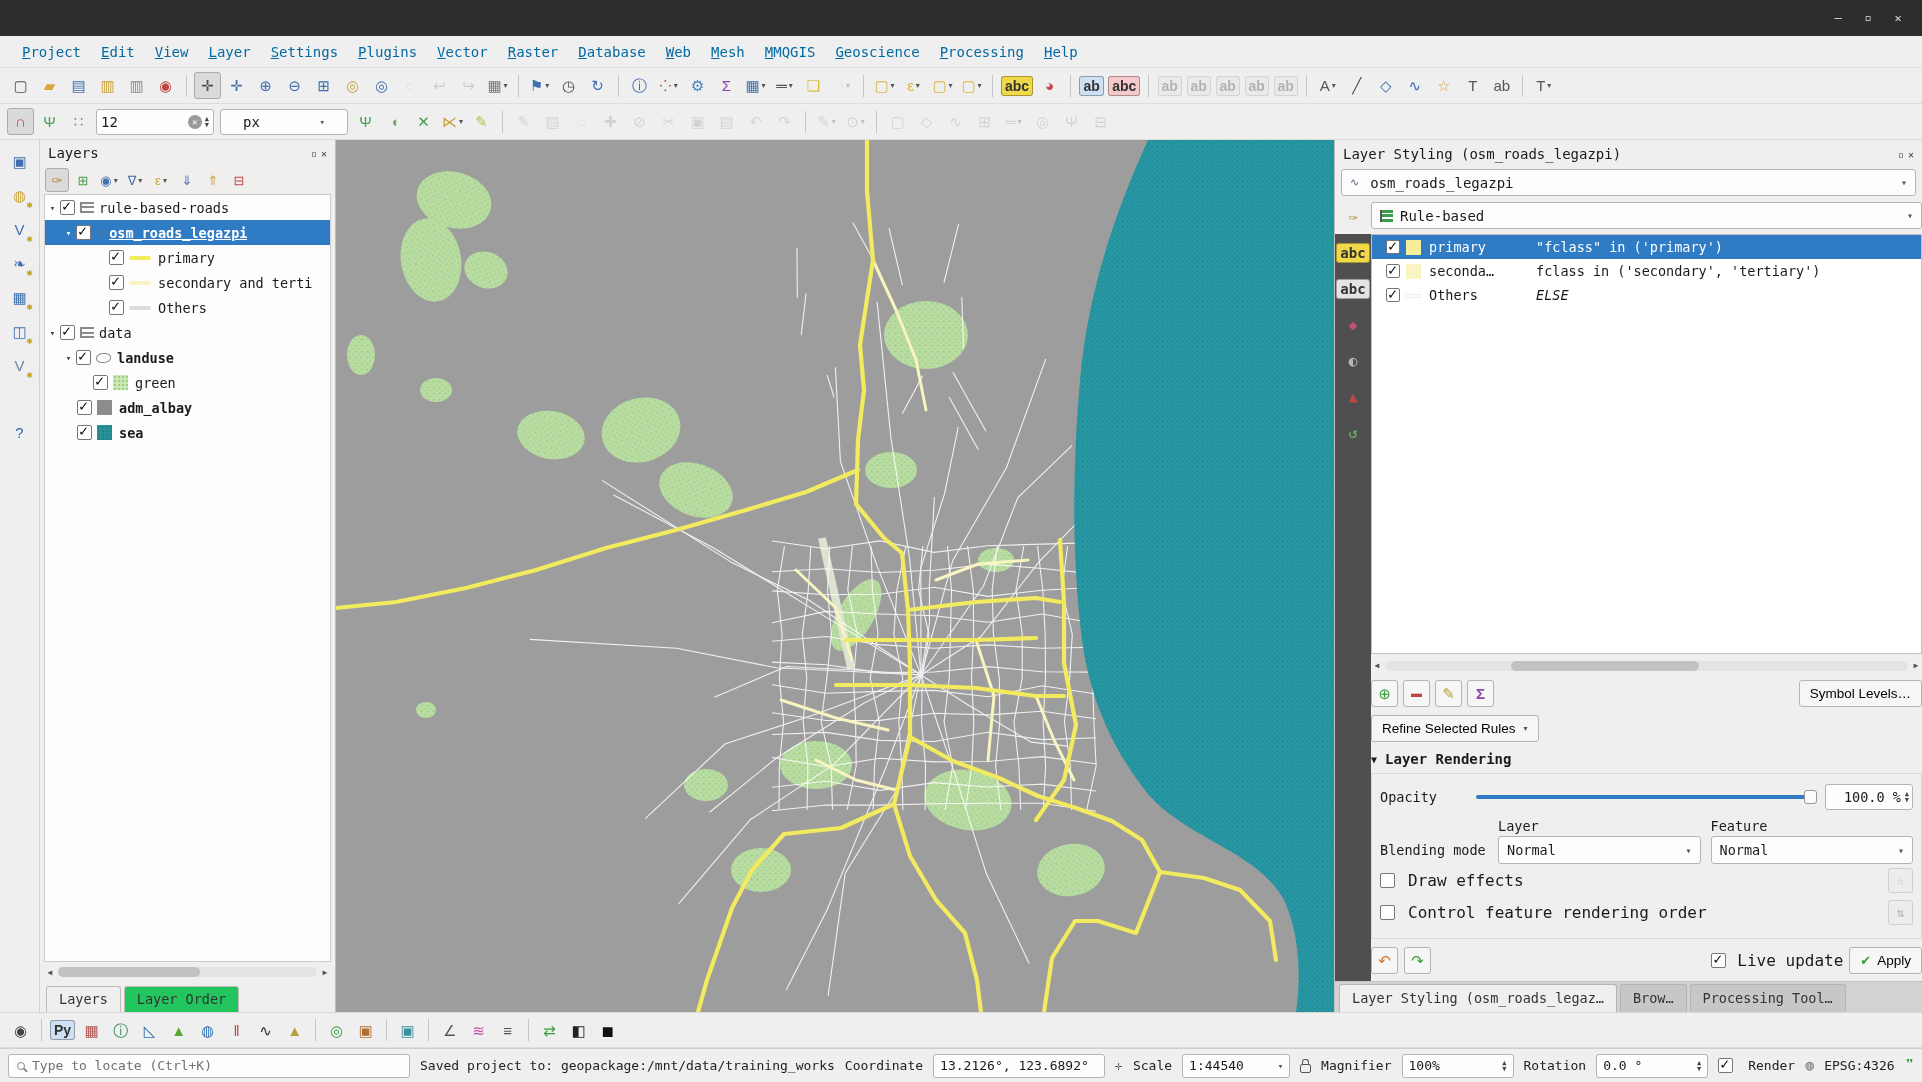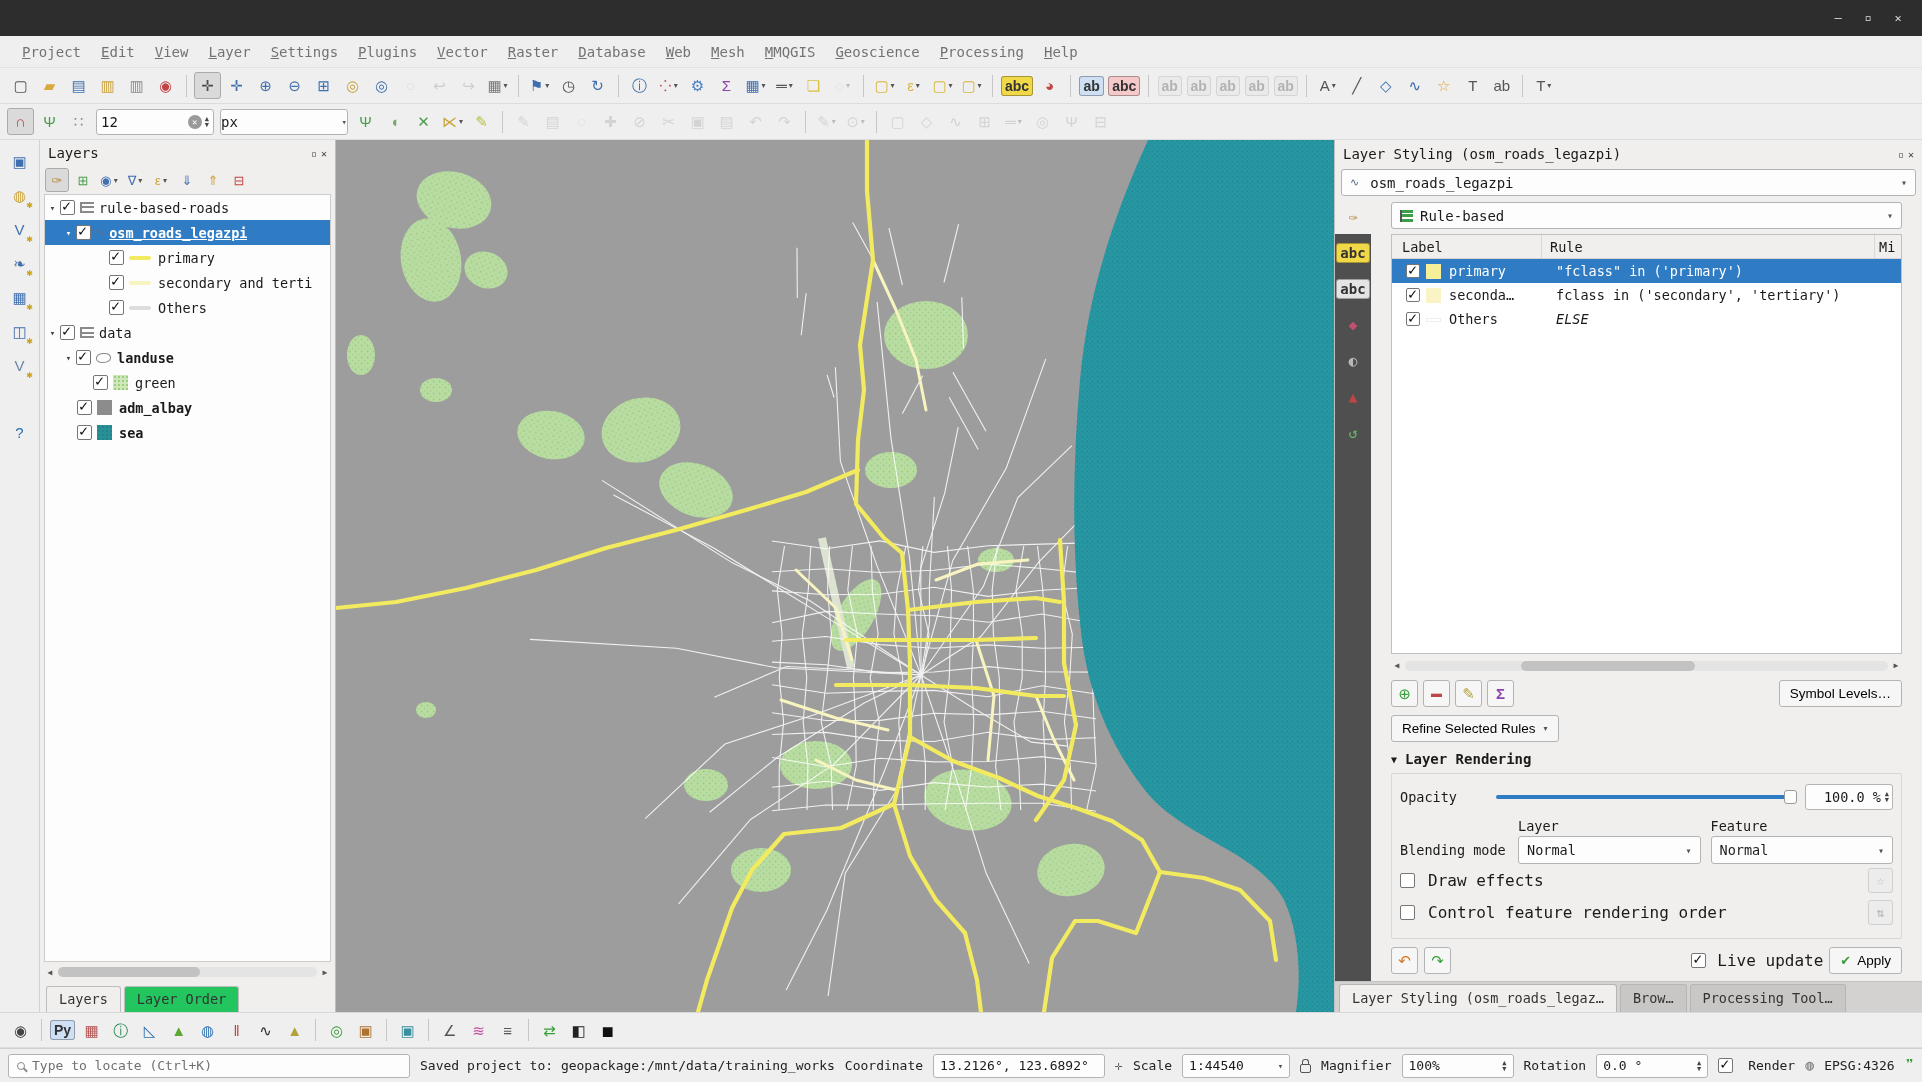--- a/index.html
+++ b/index.html
@@ -8,39 +8,39 @@
   .app { width:1922px; height:1082px; display:flex; flex-direction:column; }
 
   
   .titlebar { height:36px; background:#2d2d2d; display:flex; align-items:center; position:relative; flex:none; }
   .titlebar .wtitle { position:absolute; left:0; right:0; text-align:center; color:#e6e6e6; font-size:13px; }
   .wctrls { margin-left:auto; display:flex; gap:14px; padding-right:16px; z-index:2; }
   .wctrls span { color:#dcdcdc; font-size:12px; width:16px; text-align:center; cursor:default; }
 
   
   .menubar { height:32px; background:#efefef; display:flex; align-items:center; padding-left:12px; flex:none; border-bottom:1px solid #e2e2e2; }
-  .menu-item { padding:3px 10px; font-size:14px; color:#737373; }
+  .menu-item { padding:3px 10px; font-size:14px; color:#0369a1; }
   .menu-item::first-letter { text-decoration:underline; }
 
   
   .tbar { min-height:36px; background:#efefef; display:flex; align-items:center; padding:0 6px; flex:none; border-bottom:1px solid #dcdcdc; overflow:hidden; }
   .tbtn { height:27px; min-width:27px; border:1px solid transparent; border-radius:3px; background:transparent;
           display:inline-flex; align-items:center; justify-content:center; margin:0 1px; cursor:default; }
   .tbtn.active { background:#dadada; border-color:#ababab; }
   .tbtn.disabled { opacity:.32; }
   .glyph { font-size:15px; line-height:1; }
   .glyph.badge { font-size:14px; font-weight:bold; color:#333; padding:2px 3px; border-radius:3px; border:1px solid rgba(0,0,0,.3); }
   .dd { font-size:8px; color:#555; margin-left:2px; }
   .tsep { width:1px; height:22px; background:#c6c6c6; margin:0 6px; display:inline-block; }
   .spin, .combo { height:26px; background:#fdfdfd; border:1px solid #b4b4b4; border-radius:3px; display:inline-flex; align-items:center; font-size:14px; }
   .spin { width:118px; padding:0 4px; margin:0 3px; }
   .spin .val { flex:1; }
   .clear-x { width:14px; height:14px; border-radius:50%; background:#9a9a9a; color:#fff; font-size:9px; display:flex; align-items:center; justify-content:center; margin-right:3px; }
   .steppers { display:flex; flex-direction:column; line-height:6px; font-size:7px; color:#444; }
-  .combo { width:128px; padding:0 0; margin:0 3px; }
+  .combo { width:128px; padding:0 22px; margin:0 3px; }
   .combo .val { flex:1; }
   .combo .dd { font-size:9px; }
 
   
   .main { flex:1; display:flex; min-height:0; }
 
   .left-strip { width:40px; background:#efefef; border-right:1px solid #d2d2d2; display:flex; flex-direction:column; align-items:center; padding-top:8px; gap:7px; flex:none; }
   .left-strip .tbtn { position:relative; }
   .nb::after { content:"✱"; position:absolute; right:-1px; bottom:-2px; font-size:8px; color:#caa315; }
   .ls-gap { height:26px; }
@@ -83,21 +83,21 @@
   
   .styling-panel { width:588px; background:#f0efee; border-left:1px solid #bfbfbf; display:flex; flex-direction:column; flex:none; }
   .sp-head { height:28px; display:flex; align-items:center; padding:0 8px; font-size:14px; flex:none; }
   .sp-head .mini { margin-left:auto; display:flex; gap:4px; font-size:10px; color:#444; }
   .sp-layercombo { height:27px; margin:1px 6px 4px; background:#fdfdfd; border:1px solid #b4b4b4; border-radius:3px; display:flex; align-items:center; padding:0 8px; gap:7px; font-size:14px; flex:none; }
   .sp-layercombo .dd { margin-left:auto; font-size:10px; }
   .sp-body { flex:1; display:flex; min-height:0; }
   .sp-strip { width:36px; background:#4f4f4f; display:flex; flex-direction:column; align-items:center; flex:none; }
   .strip-item { width:36px; height:34px; display:flex; align-items:center; justify-content:center; margin-bottom:2px; }
   .strip-item.active { background:#f0efee; }
-  .sp-content { flex:1; display:flex; flex-direction:column; padding:2px 20px 0; min-width:0; }
+  .sp-content { flex:1; display:flex; flex-direction:column; padding:2px 0 0; min-width:0; }
   .renderer-combo { height:27px; background:#fdfdfd; border:1px solid #b4b4b4; border-radius:3px; display:flex; align-items:center; padding:0 8px; gap:7px; font-size:14px; flex:none; margin-bottom:5px; }
   .renderer-combo .dd { margin-left:auto; font-size:10px; }
   .stack-icon { width:13px; height:12px; background:linear-gradient(#3a9e4a 0 3px, transparent 3px 4.5px, #3a9e4a 4.5px 7.5px, transparent 7.5px 9px, #3a9e4a 9px 12px); border-left:2px solid #555; }
   .rules-table { flex:1; background:#fff; border:1px solid #c0c0c0; display:flex; flex-direction:column; min-height:0; font-size:13.5px; }
   .rt-head { height:24px; display:flex; align-items:center; background:#f0efee; border-bottom:1px solid #d4d4d4; flex:none; }
   .rt-col-label { width:150px; padding-left:10px; border-right:1px solid #d8d8d8; height:100%; display:flex; align-items:center; }
   .rt-col-rule { flex:1; padding-left:8px; border-right:1px solid #d8d8d8; height:100%; display:flex; align-items:center; }
   .rt-col-mi { width:26px; padding-left:4px; }
   .rrow { height:24px; display:flex; align-items:center; flex:none; }
   .rrow .cb { width:14px; height:14px; margin:0 6px 0 14px; }
@@ -926,25 +926,20 @@
               <span class="glyph" style="color: rgb(106, 184, 106);">↺</span>
             </div>
           </div>
         <div class="sp-content">
           <div class="renderer-combo">
             <span class="stack-icon"></span>
             <span>Rule-based</span>
             <span class="dd">▾</span>
           </div>
           <div class="rules-table">
-            <div class="rt-head">
-              <span class="rt-col-label">Label</span>
-              <span class="rt-col-rule">Rule</span>
-              <span class="rt-col-mi">Mi</span>
-            </div>
             <div class="rrow sel">
               <span class="cb checked"></span>
               <span class="rule-swatch" style="background:#f7ee9a;"></span>
               <span class="rlabel">primary</span>
               <span class="rtext">"fclass" in ('primary')</span>
             </div>
             <div class="rrow">
               <span class="cb checked"></span>
               <span class="rule-swatch" style="background:#faf4c4;"></span>
               <span class="rlabel">seconda…</span>

